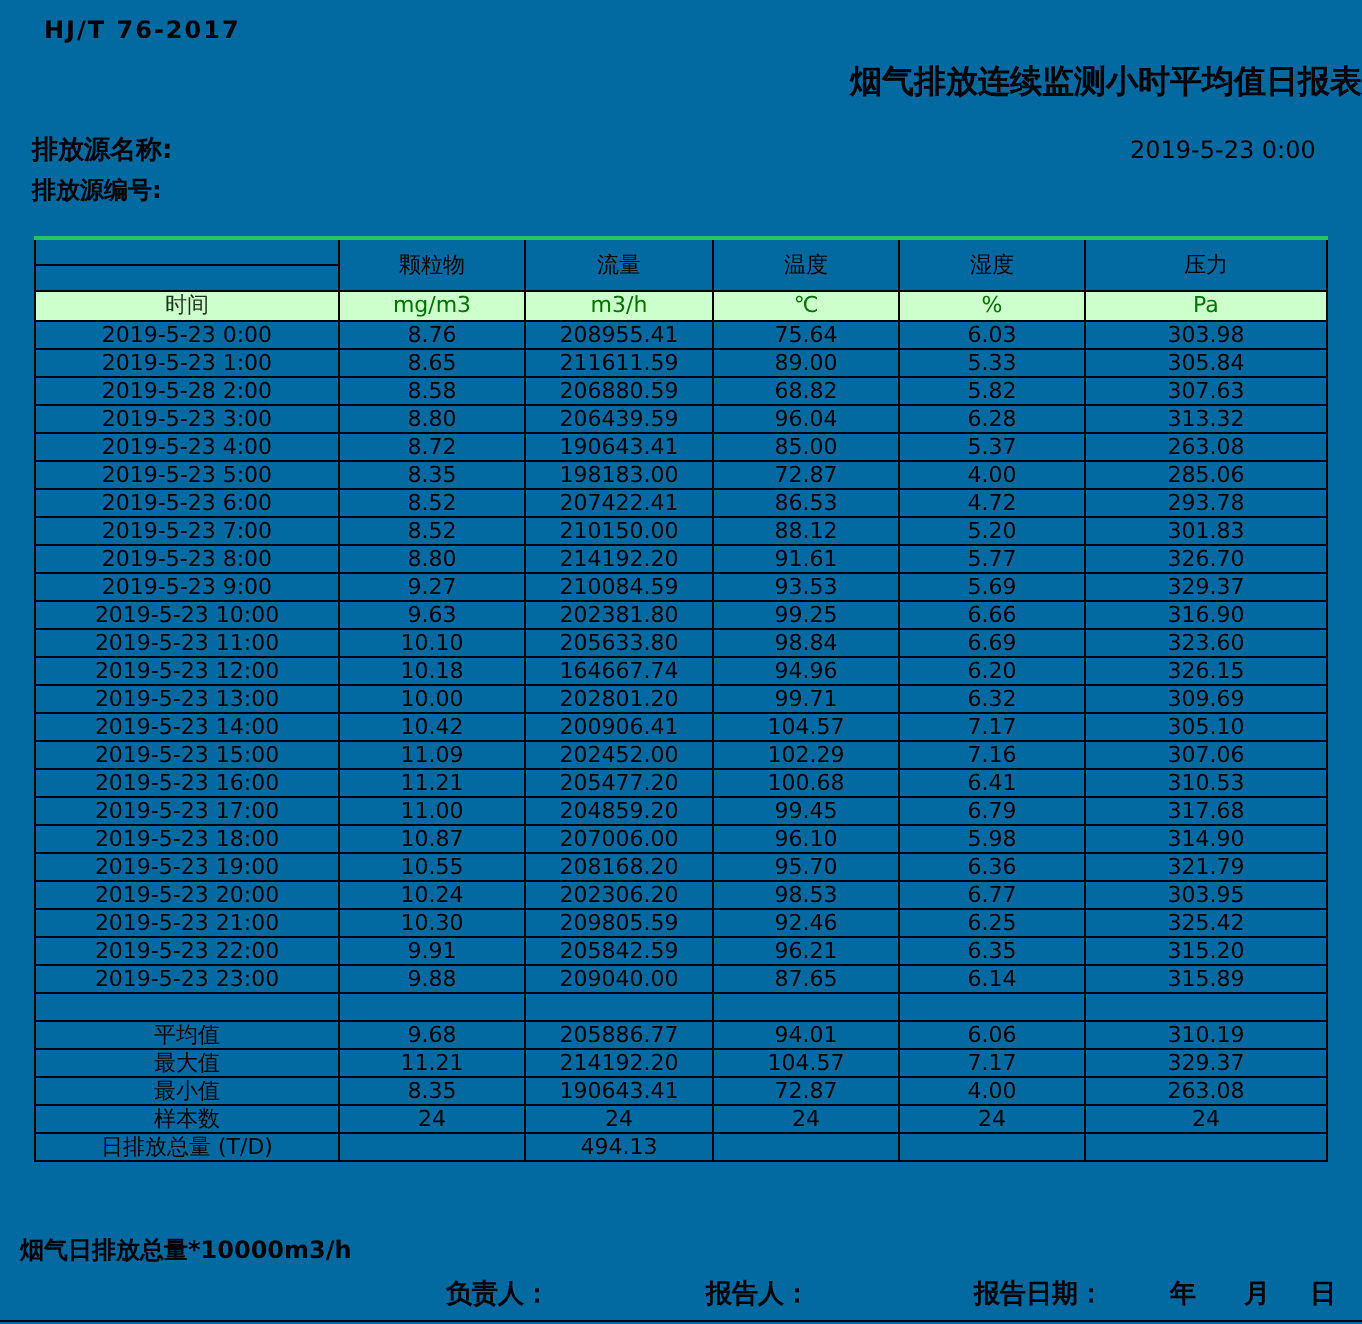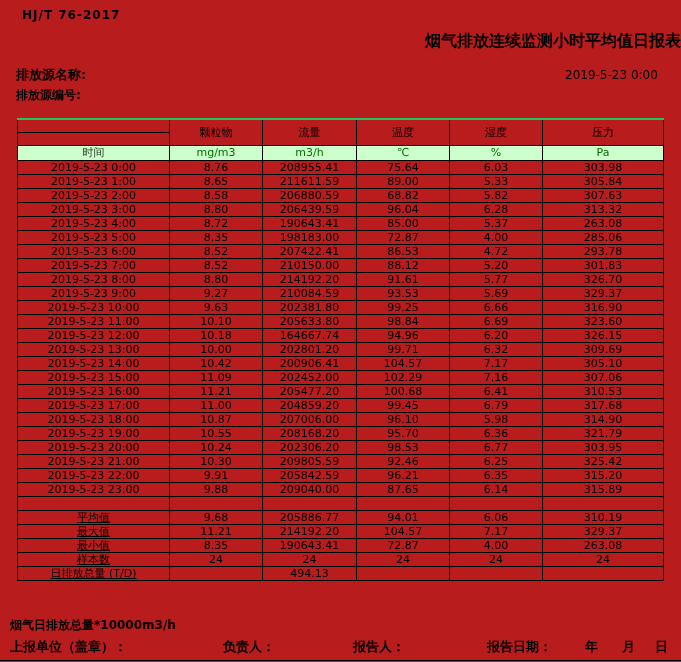--- a/index.html
+++ b/index.html
@@ -1,19 +1,19 @@
 <!DOCTYPE html>
 <html><head>
 <meta charset="utf-8">
 <style>
   html,body{margin:0;padding:0;background:#fff;}
   .page{
     position:relative;
     width:681px;height:662px;
-    background:#b91c1c;
+    background:#0369a1;
     font-family:"DejaVu Sans",sans-serif;
     color:#000;
     overflow:hidden;
   }
   .standard{position:absolute;left:22px;top:8px;font-size:12px;font-weight:bold;letter-spacing:1px;}
   .title{position:absolute;left:0;top:31px;width:100%;text-align:right;font-size:16px;font-weight:bold;}
   .source-name{position:absolute;left:16px;top:66px;font-size:13px;font-weight:bold;}
   .source-code{position:absolute;left:16px;top:87px;font-size:12px;font-weight:bold;}
   .report-dt{position:absolute;left:565px;top:68px;font-size:12px;}
 
@@ -33,21 +33,21 @@
     height:13px;
     line-height:13px;
     overflow:hidden;
     white-space:nowrap;
   }
   tr.hrow td{height:12px;}
   td.hname{font-size:12px;}
   tr.unit-row td{background:#ccffcc;height:14px;line-height:14px;}
   td.time-h{font-size:12px;color:#1a331a;}
   td.unit{color:#007000;font-size:11px;}
-  td.slabel{font-size:12px;text-decoration:underline;}
+  td.slabel{font-size:12px;}
   .foot-note{position:absolute;left:10px;top:617px;font-size:12px;font-weight:bold;text-align:right;}
   .foot-line{position:absolute;left:0;top:638px;width:681px;height:18px;font-size:13px;font-weight:bold;}
   .foot-line span{position:absolute;top:0;}
   .fl-unit{left:10px;}
   .fl-resp{left:223px;}
   .fl-reporter{left:353px;}
   .fl-date{left:487px;}
   .fl-year{left:585px;}
   .fl-month{left:622px;}
   .fl-day{left:655px;}
@@ -103,21 +103,21 @@
         </tr>
         <tr>
           <td class="time">2019-5-23 1:00</td>
           <td class="num">8.65</td>
           <td class="num">211611.59</td>
           <td class="num">89.00</td>
           <td class="num">5.33</td>
           <td class="num">305.84</td>
         </tr>
         <tr>
-          <td class="time">2019-5-23 2:00</td>
+          <td class="time">2019-5-28 2:00</td>
           <td class="num">8.58</td>
           <td class="num">206880.59</td>
           <td class="num">68.82</td>
           <td class="num">5.82</td>
           <td class="num">307.63</td>
         </tr>
         <tr>
           <td class="time">2019-5-23 3:00</td>
           <td class="num">8.80</td>
           <td class="num">206439.59</td>
@@ -332,21 +332,20 @@
           <td class="num"></td>
           <td class="num"></td>
           <td class="num"></td>
         </tr>
       </tbody>
   </table>
 
   <div class="foot-note">烟气日排放总量*10000m3/h</div>
 
   <div class="foot-line">
-    <span class="fl-unit">上报单位（盖章）：</span>
     <span class="fl-resp">负责人：</span>
     <span class="fl-reporter">报告人：</span>
     <span class="fl-date">报告日期：</span>
     <span class="fl-year">年</span>
     <span class="fl-month">月</span>
     <span class="fl-day">日</span>
   </div>
 
   <div class="bottom-rule"></div>
 </div>

